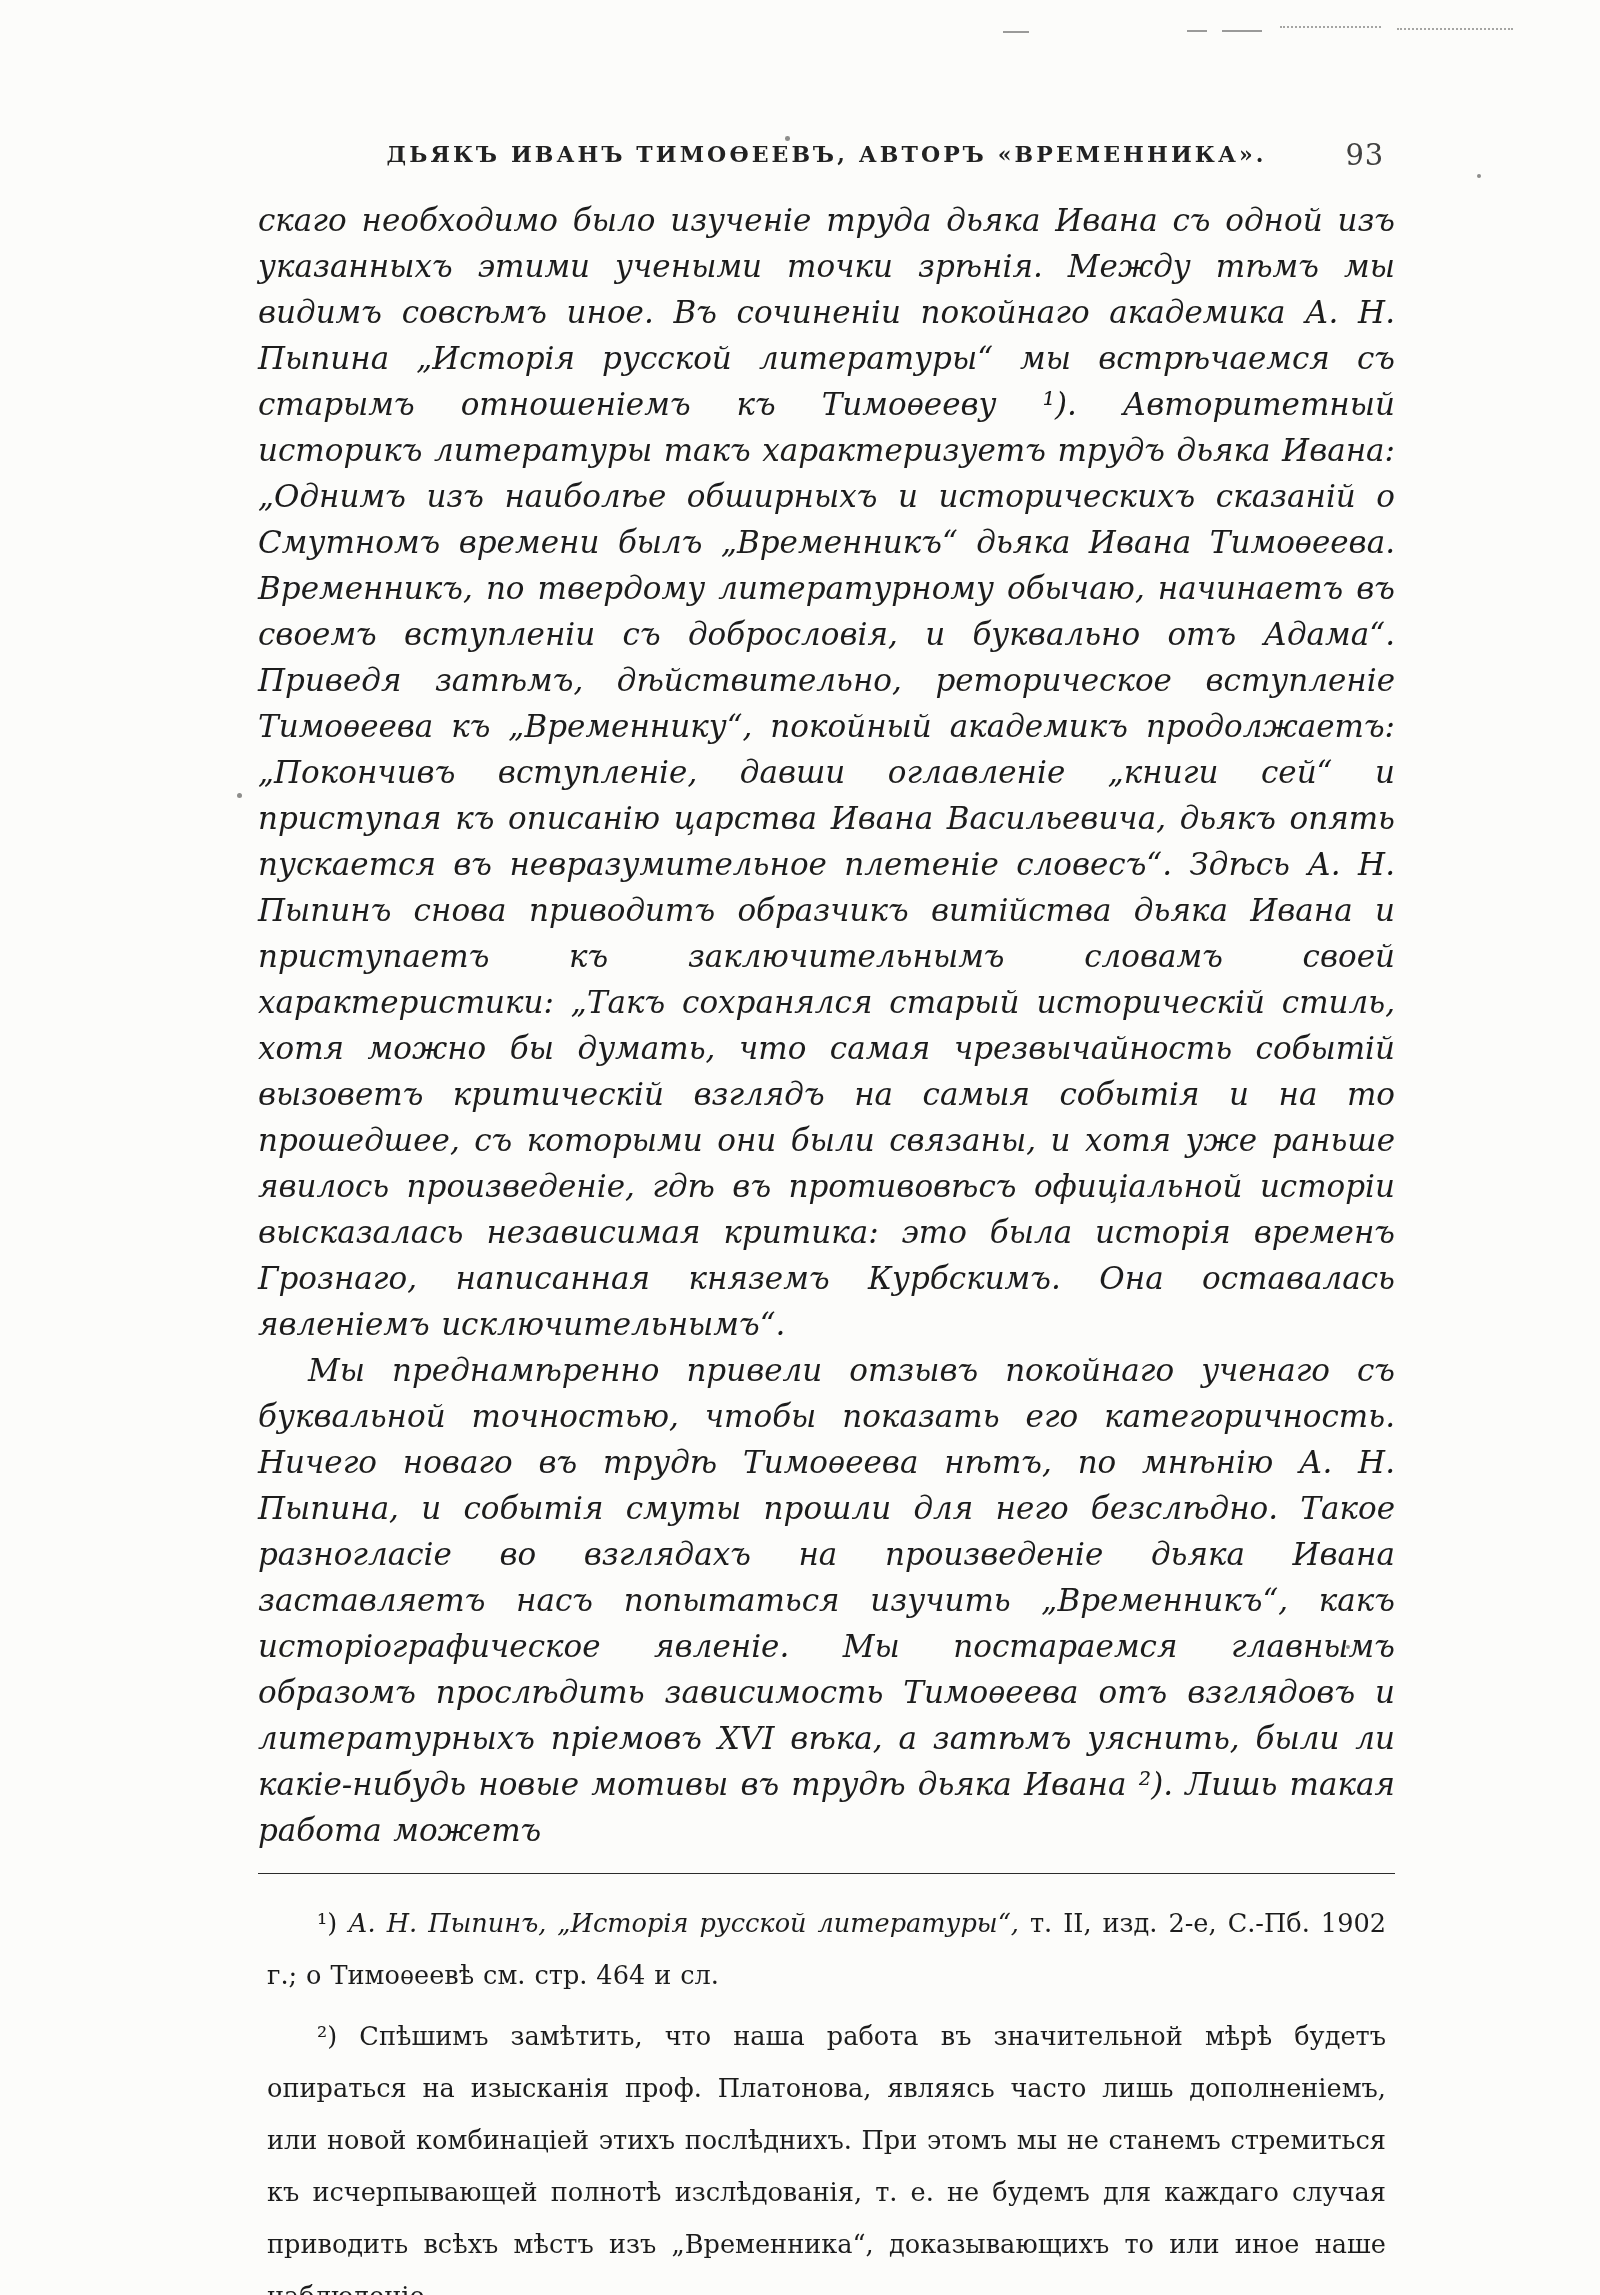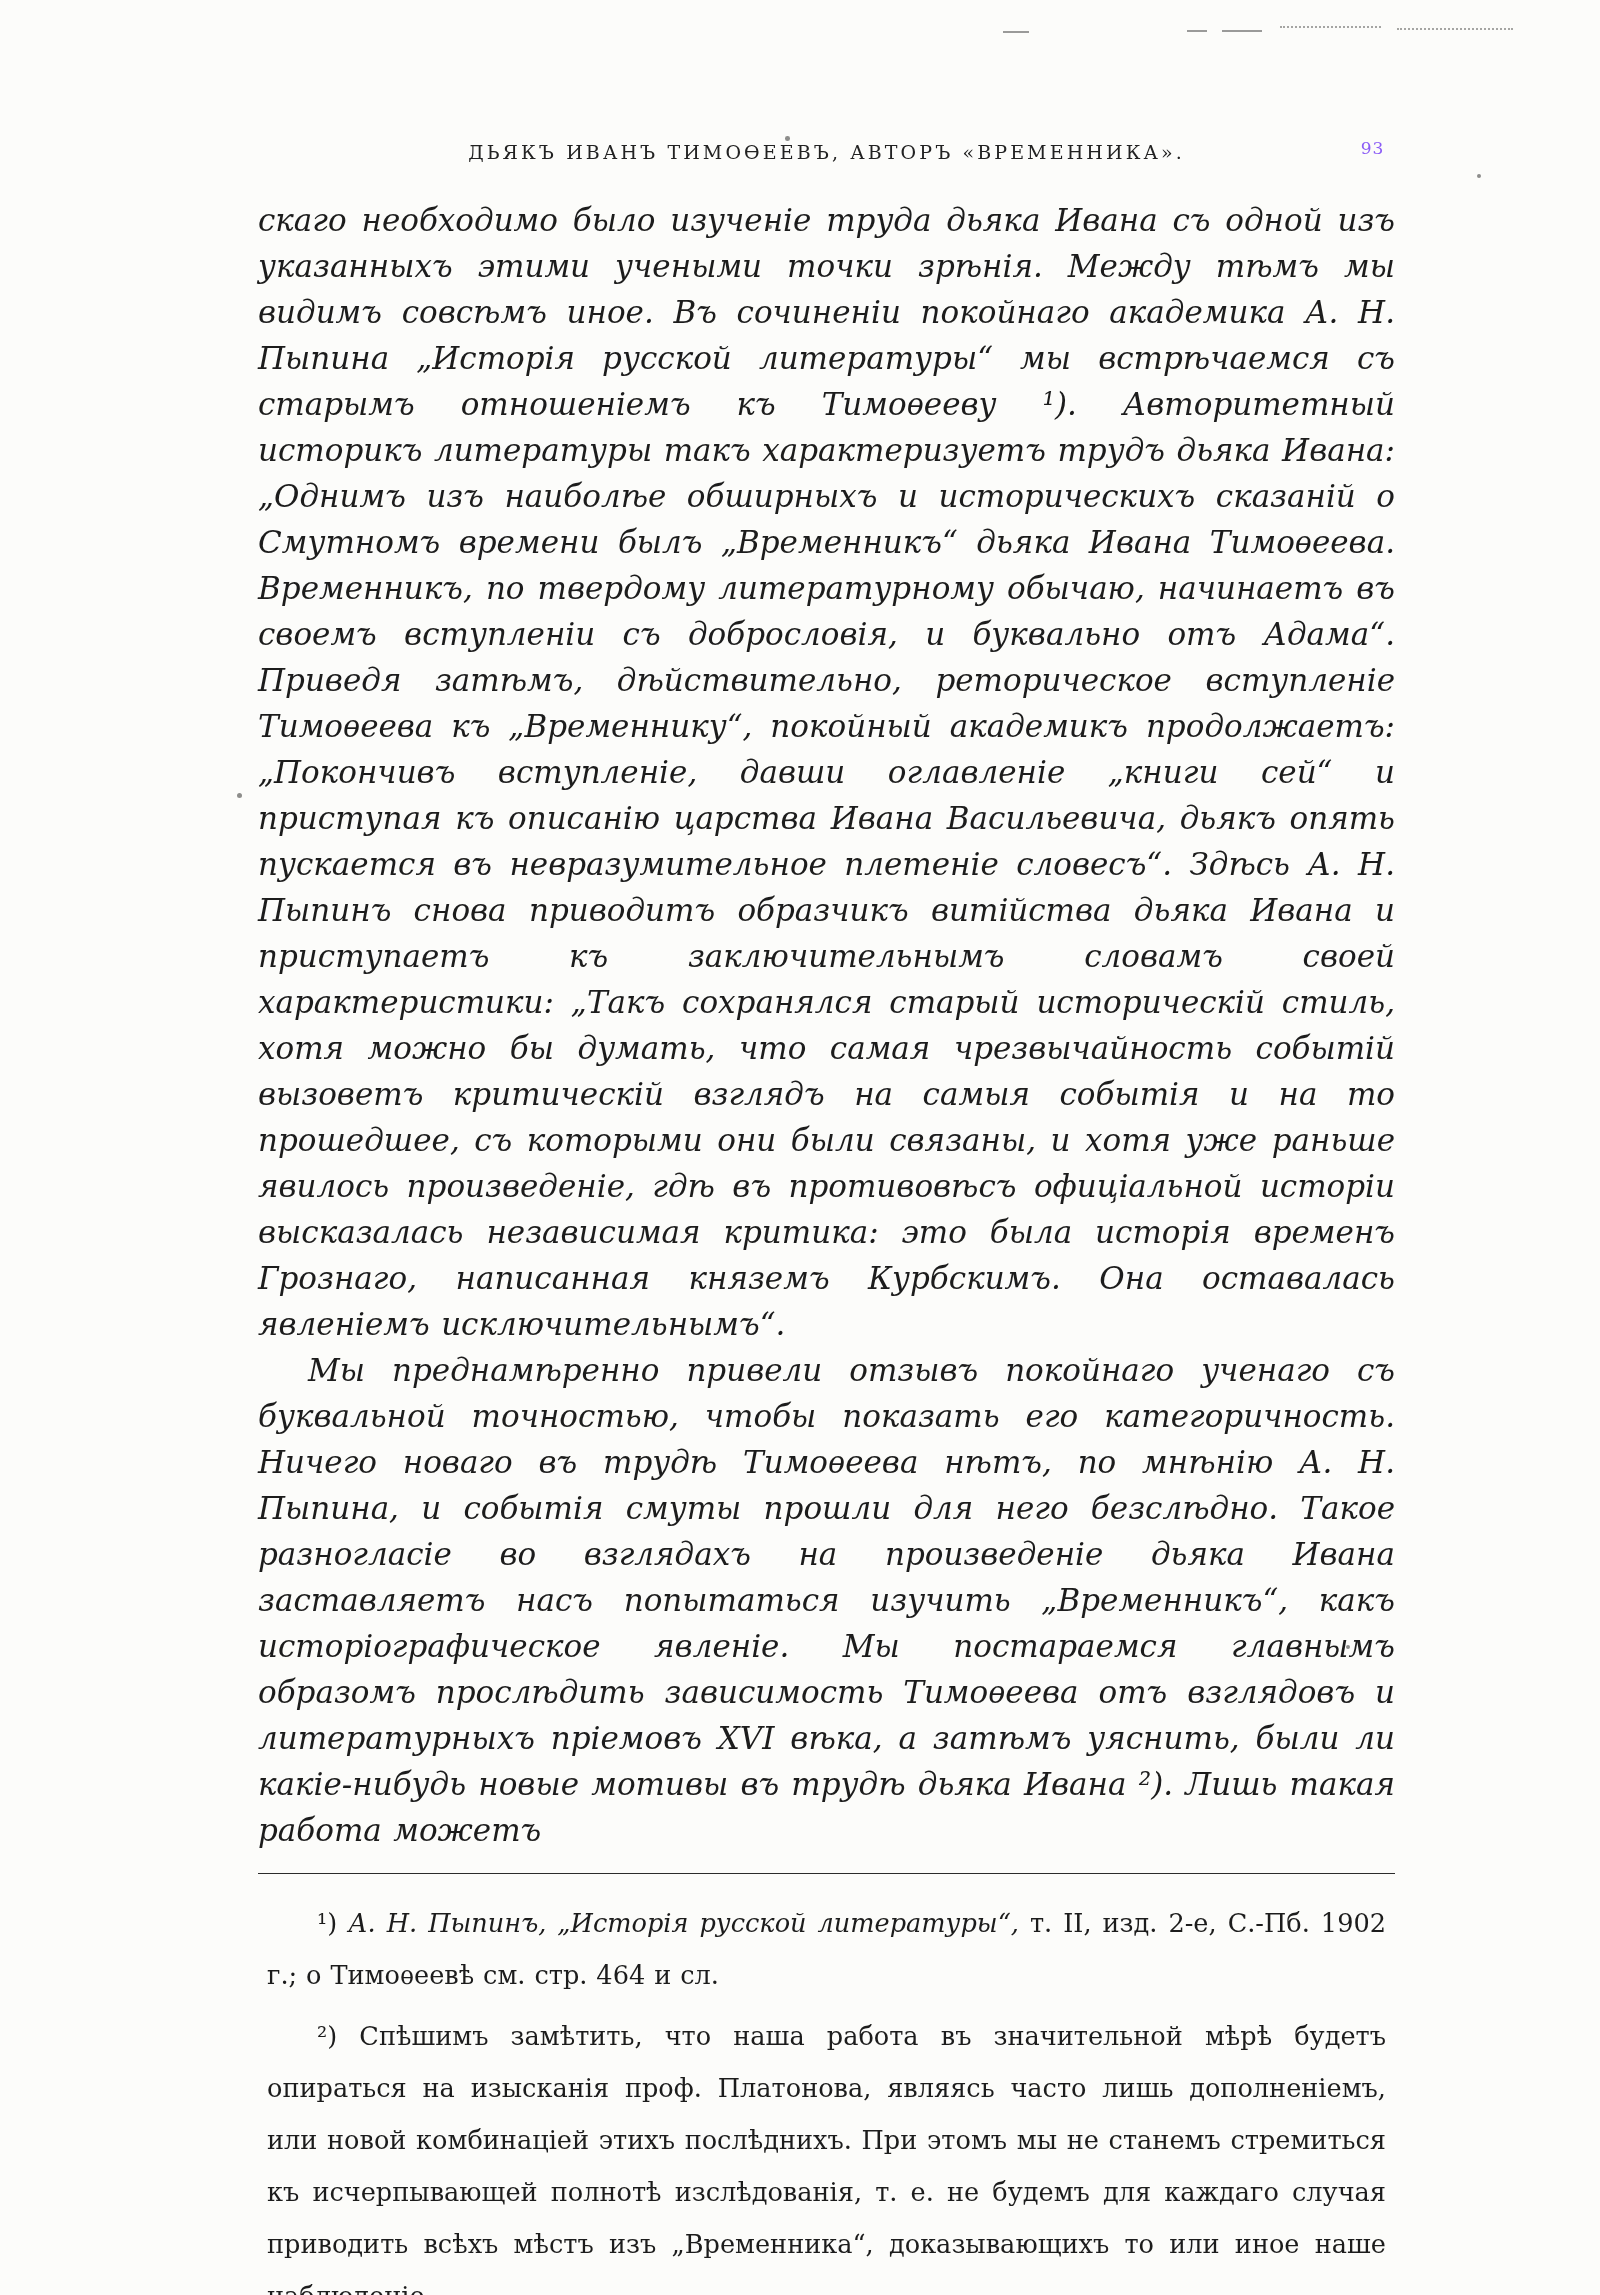--- a/index.html
+++ b/index.html
@@ -20,32 +20,32 @@
     left: 258px; top: 141px;
     width: 1137px;
   }
   .header {
     position: relative;
     height: 34px;
     margin-bottom: 22px;
   }
   .header-title {
     text-align: center;
-    font-size: 19px;
-    font-weight: 400;
+    font-size: 22px;
+    font-weight: 700;
     letter-spacing: 3.1px;
     white-space: nowrap;
     color: #222;
   }
   .page-number {
     position: absolute;
     right: 11px; top: -3.1px;
-    font-size: 17px;
+    font-size: 29px;
     letter-spacing: 0.8px;
-    color: #8b5cf6;
+    color: #404040;
   }
   .body-text p {
     font-size: 31px;
     line-height: 46px;
     text-align: justify;
     margin: 0;
     word-spacing: 1.6px;
     font-style: italic;
   }
   .body-text p.indent { text-indent: 50px; }

